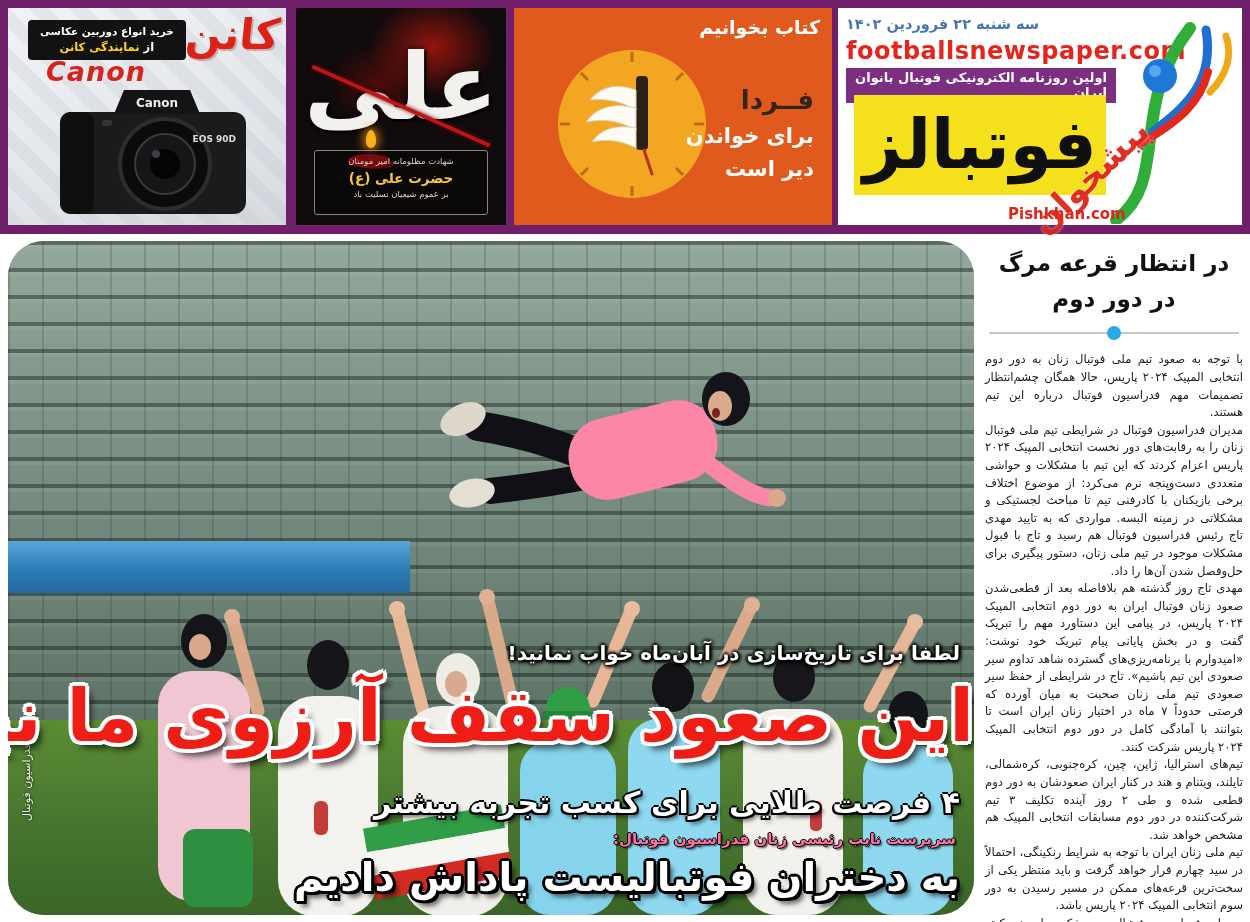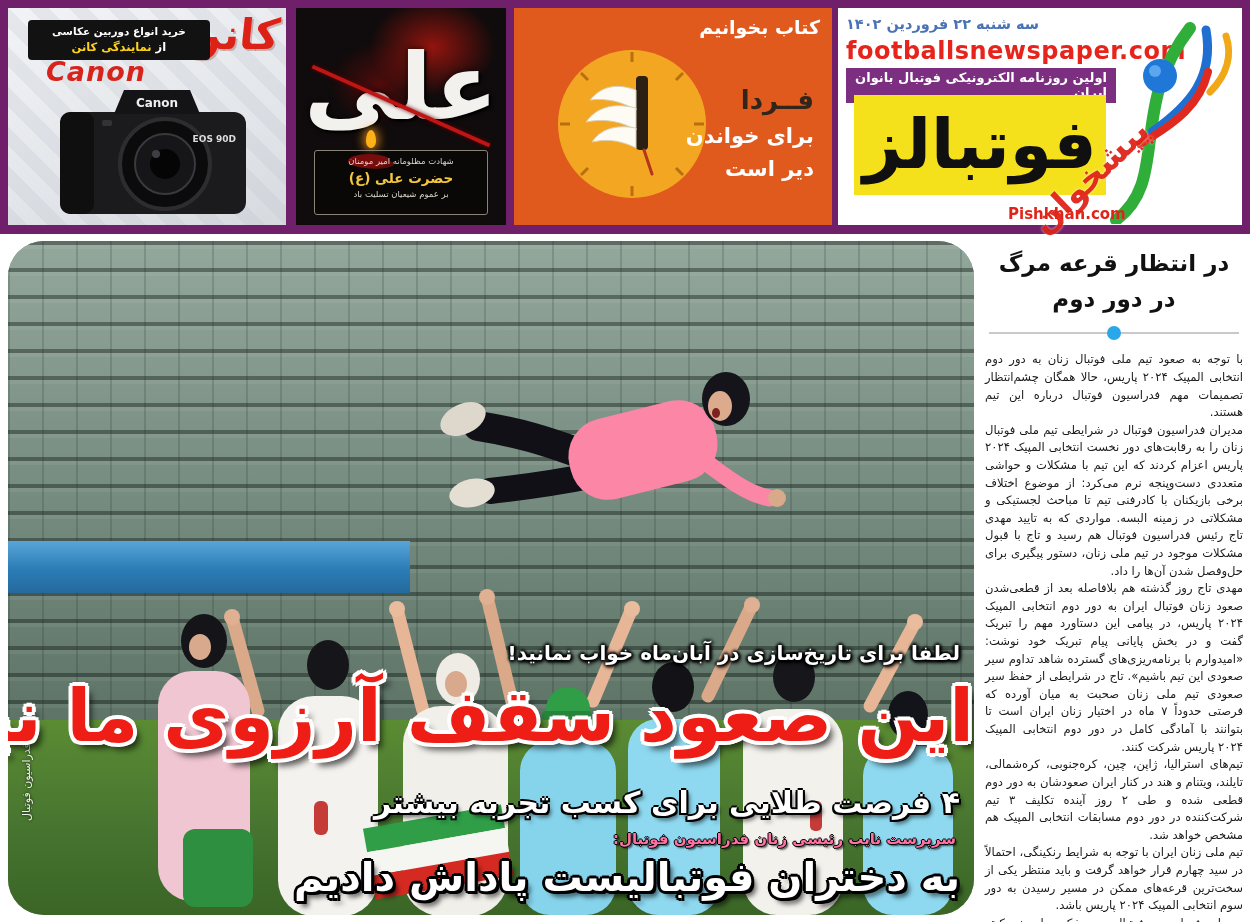--- a/index.html
+++ b/index.html
@@ -9,21 +9,21 @@
     font-family:"DejaVu Sans","Liberation Sans",sans-serif;
   }
   
   .top-band{position:absolute;left:0;top:0;width:1250px;height:234px;background:#701f6b;}
   .ad{position:absolute;top:8px;height:217px;overflow:hidden;}
   
   .canon-ad{left:8px;width:278px;background:
       repeating-linear-gradient(45deg,rgba(190,195,205,.25) 0 14px,rgba(255,255,255,0) 14px 28px),
       linear-gradient(160deg,#f2f3f6 0%,#e3e6ea 60%,#d6dade 100%);}
   .canon-chip{position:absolute;left:20px;top:12px;background:#121212;border-radius:4px;
-      padding:4px 24px;text-align:center;direction:rtl;line-height:1.45;}
+      padding:4px 12px;text-align:center;direction:rtl;line-height:1.45;}
   .canon-chip .l1{color:#fff;font-size:10.5px;font-weight:bold;}
   .canon-chip .l2{color:#fff;font-size:11.5px;font-weight:bold;}
   .canon-chip .hl{color:#ffd21c;}
   .canon-fa{position:absolute;right:6px;top:2px;color:#dd2117;font-size:42px;font-weight:bold;
       transform:skewX(-6deg);text-shadow:2px 2px 0 rgba(120,10,10,.25);}
   .canon-script{position:absolute;left:38px;top:48px;color:#d8231c;font-size:27px;font-weight:bold;
       font-style:italic;letter-spacing:1px;}
   .camera-wrap{position:absolute;left:24px;top:72px;width:236px;height:142px;}
   
   .mourning-ad{left:296px;width:210px;background:

